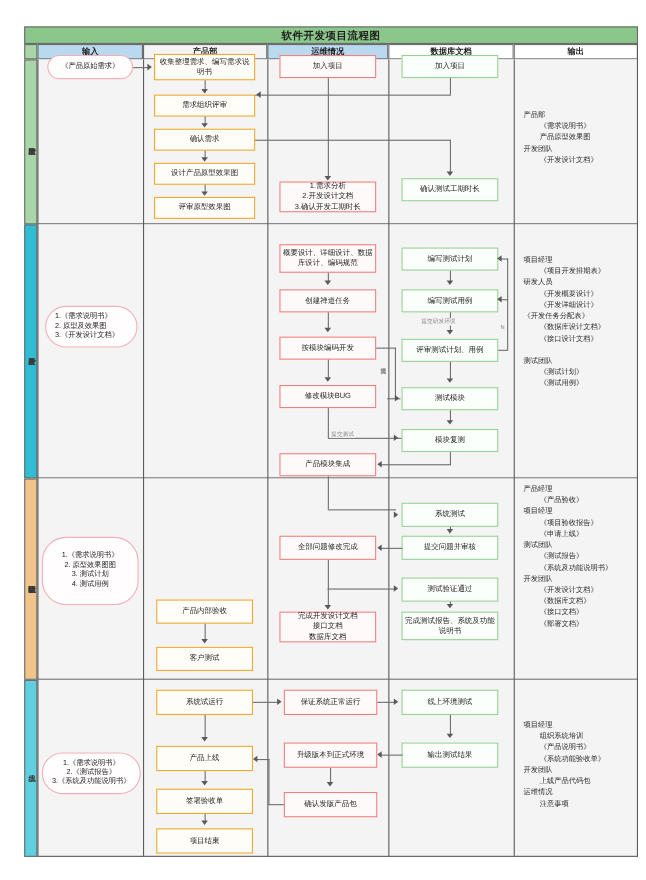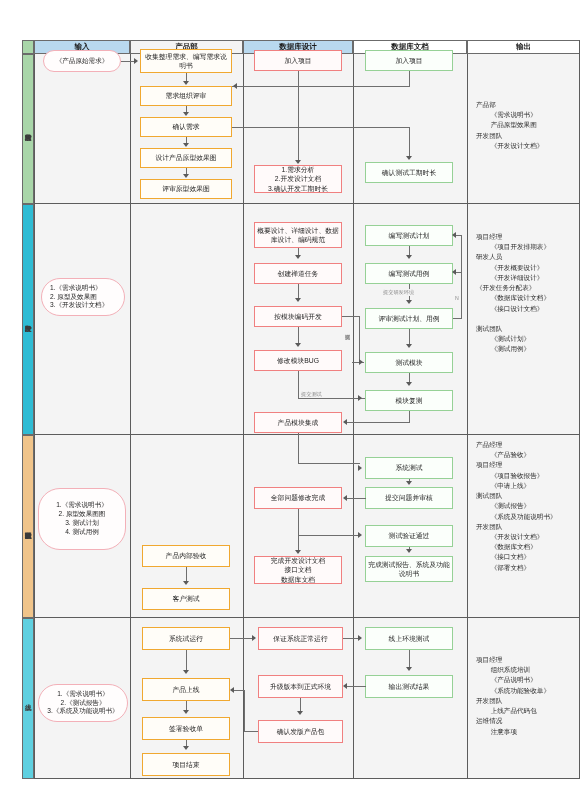--- a/index.html
+++ b/index.html
@@ -50,24 +50,25 @@
   .ar-r{border-top:3px solid transparent;border-bottom:3px solid transparent;border-left:4px solid #5a5a5a;}
   .ar-l{border-top:3px solid transparent;border-bottom:3px solid transparent;border-right:4px solid #5a5a5a;}
   .elab{position:absolute;font-size:5.2px;color:#8a8a8a;white-space:nowrap;background:#f4f4f4;padding:0 1px;}
   .elab.v{writing-mode:vertical-rl;}
 </style>
 </head>
 <body>
 
 <div id="page">
 
+  <div class="title-bar">软件开发项目流程图</div>
 
   <div class="hdr blue" style="left:34px;width:96px;">输入</div>
   <div class="hdr plain" style="left:130px;width:113px;">产品部</div>
-  <div class="hdr blue" style="left:243px;width:110px;">数据库设计</div>
+  <div class="hdr blue" style="left:243px;width:110px;">运维情况</div>
   <div class="hdr white" style="left:353px;width:114px;">数据库文档</div>
   <div class="hdr white" style="left:467px;width:113px;">输出</div>
   <div class="hdr plain" style="left:22px;width:12px;background:#a9d6a9;"></div>
 
   <div class="band" style="top:54px;height:150px;"></div>
   <div class="band" style="top:204px;height:231px;"></div>
   <div class="band" style="top:435px;height:183px;"></div>
   <div class="band" style="top:618px;height:161px;"></div>
 
   <div class="phase" style="top:54px;height:150px;background:#a9d6a9;">

